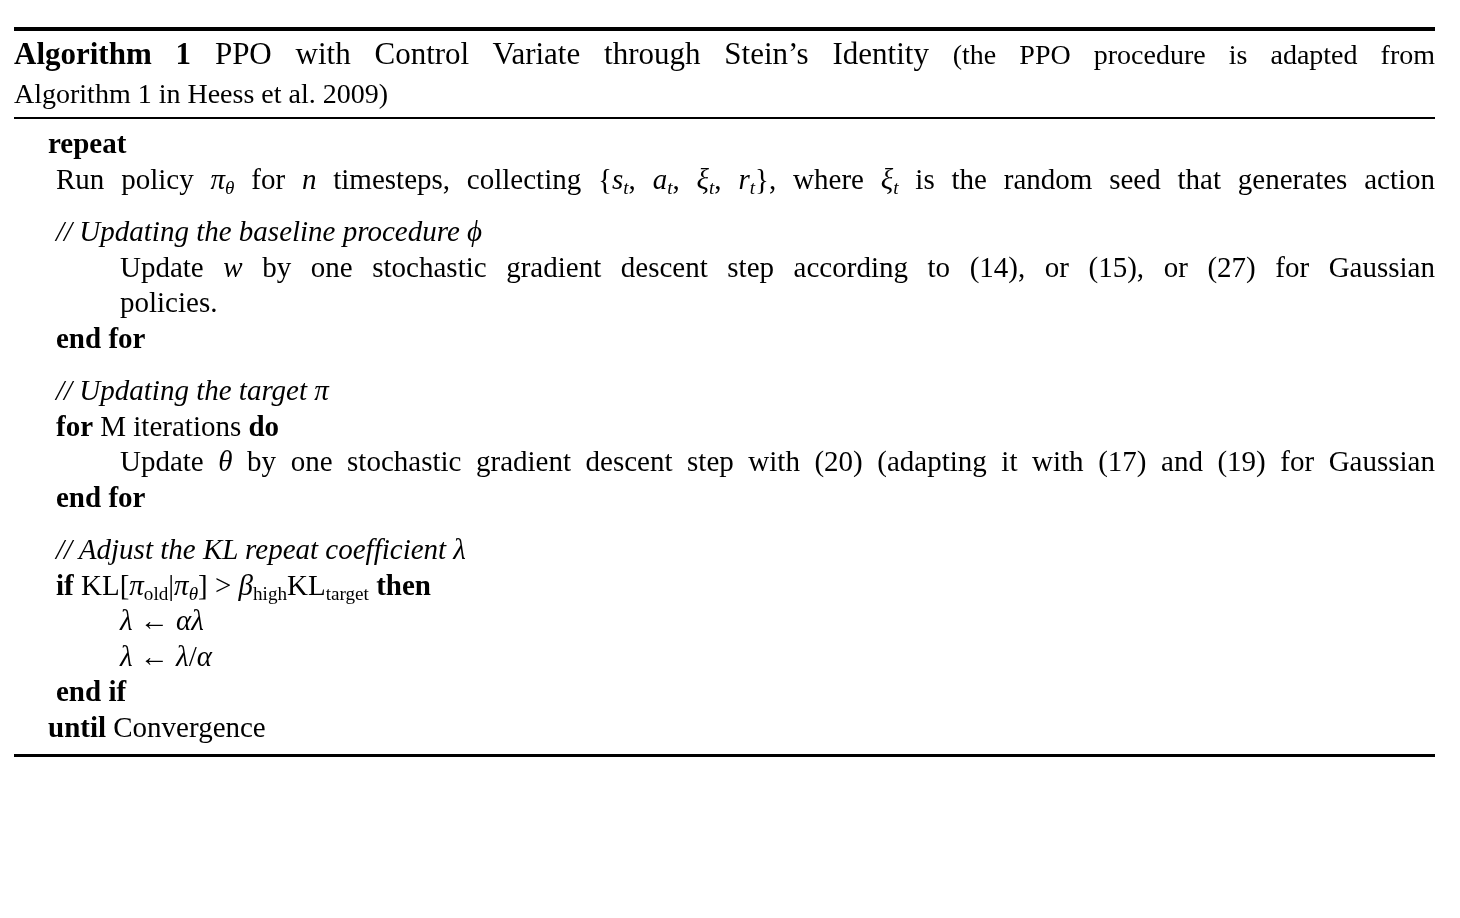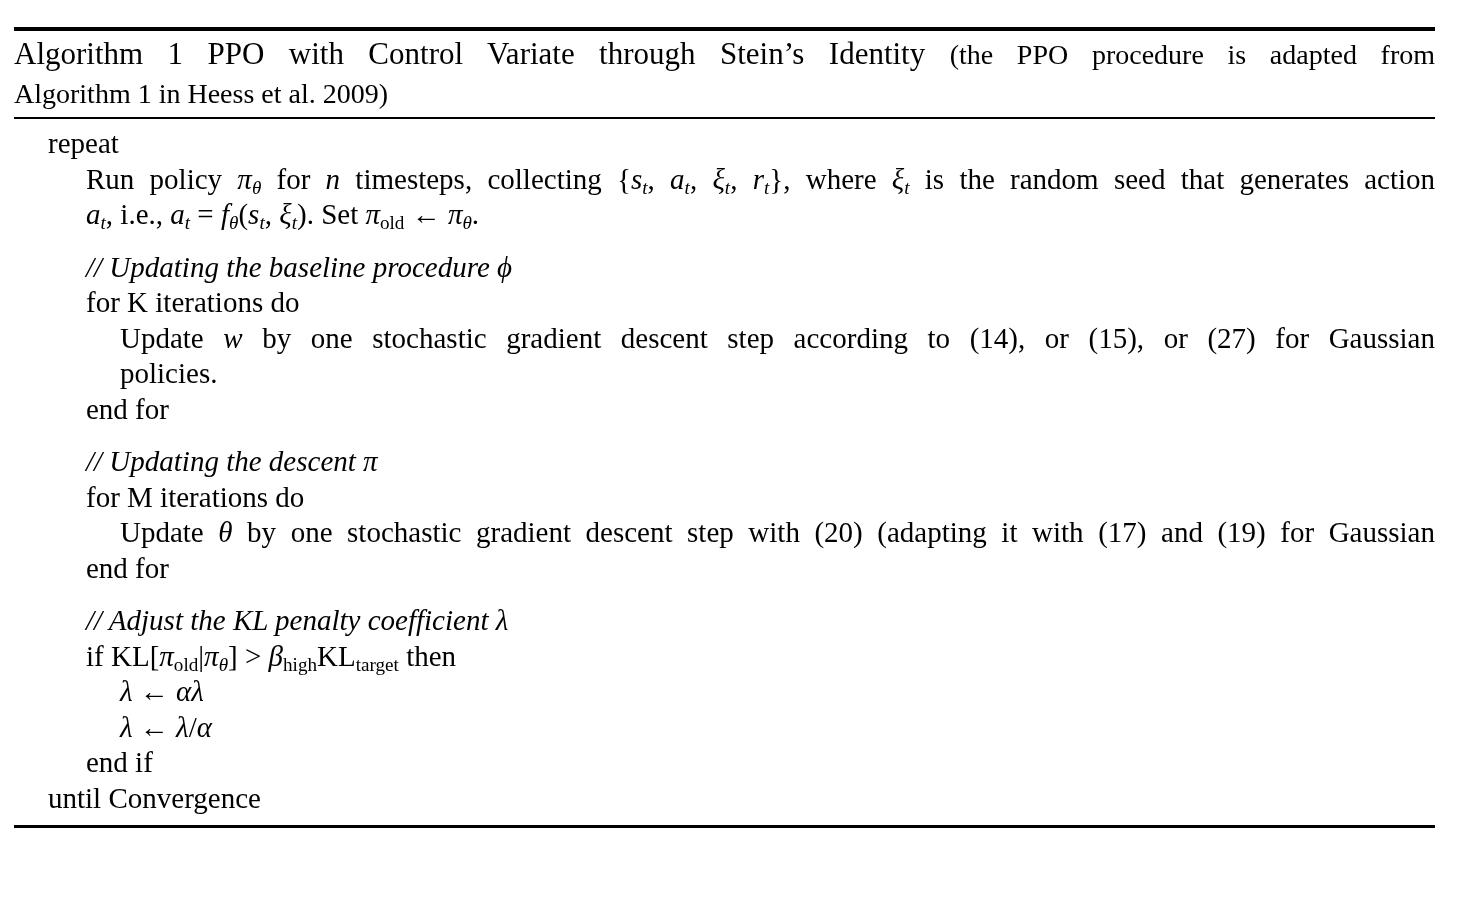--- a/index.html
+++ b/index.html
@@ -36,61 +36,59 @@
     text-align-last: justify;
   }
 
   .algo-body {
     padding: 7px 0 9px 0;
     font-size: 29px;
     line-height: 35.5px;
   }
   .ln { min-height: 35.5px; }
   .ind1 { margin-left: 34px; }
-  .ind2 { margin-left: 72px; }
+  .ind2 { margin-left: 42px; }
   .ind3 { margin-left: 106px; }
   .gap { margin-top: 17px; }
 
   sub {
     font-size: 0.66em;
     line-height: 0;
     vertical-align: -0.25em;
   }
   i { font-style: italic; }
-  b { font-weight: normal; }
+  b { font-weight: bold; }
 </style>
 </head>
 <body>
 
 <div class="sheet">
   <div class="algo-box">
 
     <div class="rule rule-top"></div>
 
     <div class="algo-title">
       <div class="jlast"><b>Algorithm 1</b> PPO with Control Variate through Stein’s Identity <span class="paren">(the PPO procedure is adapted from</span></div>
       <div><span class="paren">Algorithm 1 in Heess et al. 2009)</span></div>
     </div>
 
     <div class="rule rule-mid"></div>
 
     <div class="algo-body">
       <div class="ln ind1"><b>repeat</b></div>
       <div class="ln ind2 jlast">Run policy <i>π<sub>θ</sub></i> for <i>n</i> timesteps, collecting {<i>s<sub>t</sub></i>, <i>a<sub>t</sub></i>, <i>ξ<sub>t</sub></i>, <i>r<sub>t</sub></i>}, where <i>ξ<sub>t</sub></i> is the random seed that generates action</div>
-      <div class="ln ind2"><i>a<sub>t</sub></i>, i.e., <i>a<sub>t</sub></i> = <i>f<sub>θ</sub></i>(<i>s<sub>t</sub></i>, <i>ξ<sub>t</sub></i>). Set <i>π</i><sub>old</sub> ← <i>π<sub>θ</sub></i>.</div>
       <div class="ln ind2 gap"><i>// Updating the baseline procedure ϕ</i></div>
-      <div class="ln ind2"><b>for</b> K iterations <b>do</b></div>
       <div class="ln ind3 jlast">Update <i>w</i> by one stochastic gradient descent step according to (14), or (15), or (27) for Gaussian</div>
       <div class="ln ind3">policies.</div>
       <div class="ln ind2"><b>end for</b></div>
-      <div class="ln ind2 gap"><i>// Updating the descent π</i></div>
+      <div class="ln ind2 gap"><i>// Updating the target π</i></div>
       <div class="ln ind2"><b>for</b> M iterations <b>do</b></div>
       <div class="ln ind3 jlast">Update <i>θ</i> by one stochastic gradient descent step with (20) (adapting it with (17) and (19) for Gaussian</div>
       <div class="ln ind2"><b>end for</b></div>
-      <div class="ln ind2 gap"><i>// Adjust the KL penalty coefficient λ</i></div>
+      <div class="ln ind2 gap"><i>// Adjust the KL repeat coefficient λ</i></div>
       <div class="ln ind2"><b>if</b> KL[<i>π</i><sub>old</sub>|<i>π<sub>θ</sub></i>] &gt; <i>β</i><sub>high</sub>KL<sub>target</sub> <b>then</b></div>
       <div class="ln ind3"><i>λ</i> ← <i>αλ</i></div>
       <div class="ln ind3"><i>λ</i> ← <i>λ</i>/<i>α</i></div>
       <div class="ln ind2"><b>end if</b></div>
       <div class="ln ind1"><b>until</b> Convergence</div>
     </div>
 
     <div class="rule rule-bottom"></div>
 
   </div>

